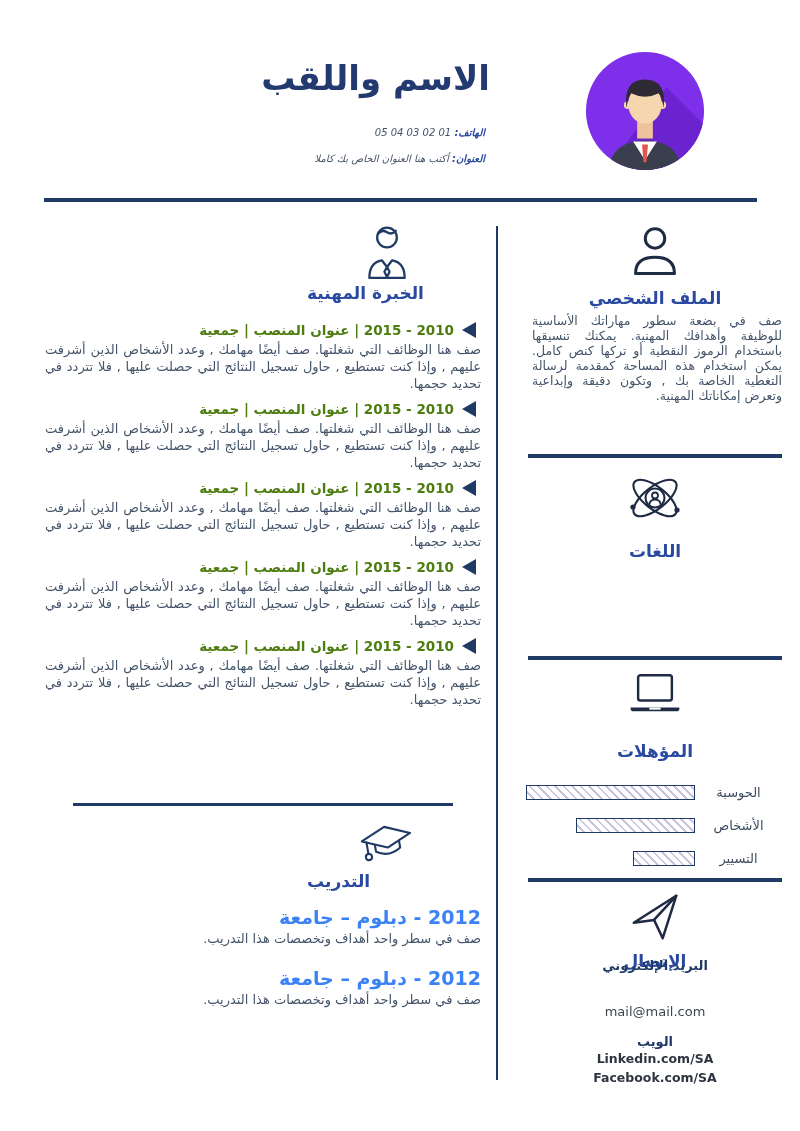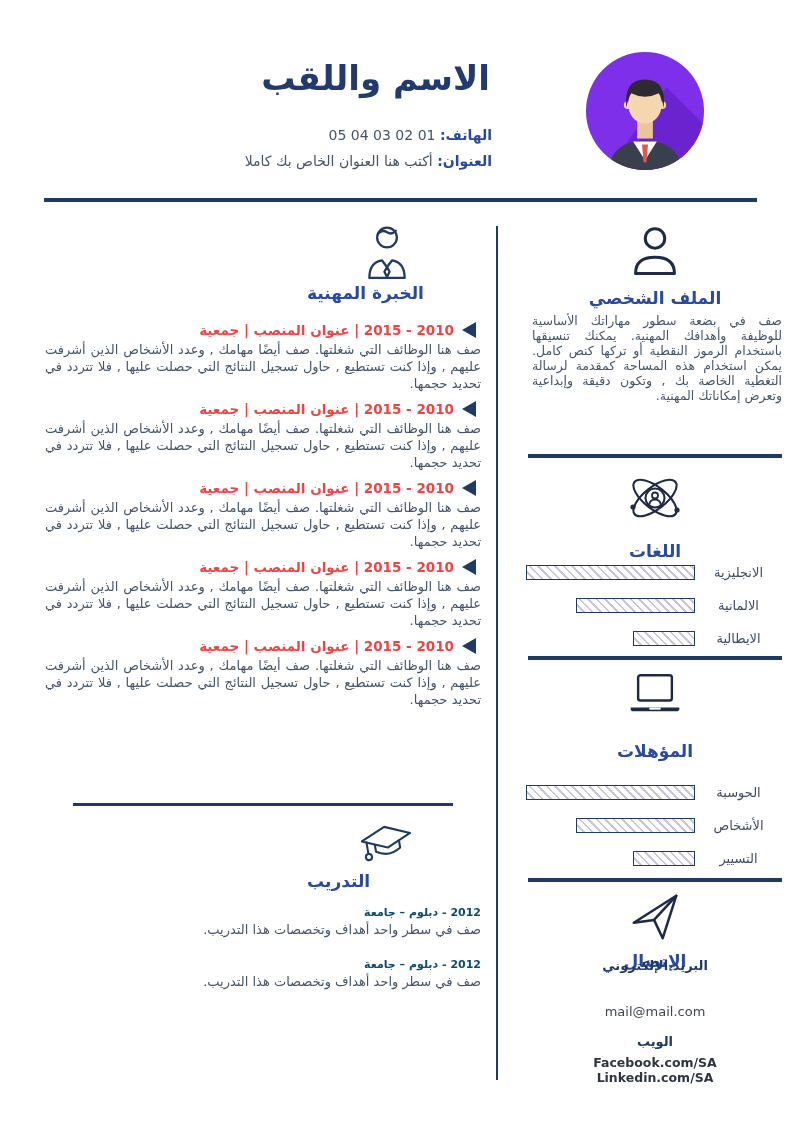--- a/index.html
+++ b/index.html
@@ -3,50 +3,50 @@
 <meta charset="utf-8">
 <style>
   html,body{margin:0;padding:0;background:#fff;}
   .page{
     position:relative;width:800px;height:1131px;background:#ffffff;
     font-family:"DejaVu Sans","Liberation Sans",sans-serif;
     direction:rtl;overflow:hidden;margin:0 auto;border-radius:31px;
   }
   
   .name{position:absolute;top:58px;right:310px;font-size:34px;font-weight:bold;color:#223a70;white-space:nowrap;}
-  .hline{position:absolute;right:308px;font-size:14px;color:#44546a;white-space:nowrap;}
+  .hline{position:absolute;right:315px;font-size:10px;color:#44546a;white-space:nowrap;font-style:italic;}
   .hline.phone{top:127px;}
   .hline.addr{top:153px;}
   .hline .lbl{font-weight:bold;color:#2a49a0;}
   .header-rule{position:absolute;top:198px;left:44px;width:713px;height:4px;background:#203a66;}
   .avatar{position:absolute;top:50px;left:584px;width:122px;height:122px;}
   .vrule{position:absolute;top:226px;left:496px;width:2px;height:854px;background:#203a66;}
 
   
   .col-main{position:absolute;top:222px;left:45px;width:436px;height:800px;}
   .col-side{position:absolute;top:222px;left:528px;width:254px;height:860px;}
 
   .sec-head{text-align:left;}
   .sec-title{font-size:17px;font-weight:bold;color:#2a49a0;margin-top:3px;}
 
   
   .exp-head{position:absolute;top:2px;right:14px;width:160px;}
   .exp-entries{position:absolute;top:100px;right:0;left:0;}
   .entry{margin-bottom:9px;}
   .entry-heading{display:flex;align-items:center;gap:8px;padding-left:0;padding-right:5px;}
   .tri{width:0;height:0;border-top:8px solid transparent;border-bottom:8px solid transparent;border-right:14px solid #203a66;flex:0 0 auto;}
-  .entry-title{font-size:13.5px;font-weight:bold;color:#ef4444;white-space:nowrap;}
+  .entry-title{font-size:13.5px;font-weight:bold;color:#4d7c0f;white-space:nowrap;}
   .entry-body{font-size:13px;line-height:17px;color:#44546a;text-align:justify;margin-top:3px;}
 
   
   .train-rule{position:absolute;top:581px;right:28px;left:28px;height:3px;background:#203a66;}
   .train-head{position:absolute;top:600px;right:14px;width:160px;}
   .train-entries{position:absolute;top:684px;right:0;left:0;text-align:right;}
   .t-entry{margin-bottom:20px;}
-  .t-title{font-size:11px;font-weight:bold;color:#0c4a6e;}
+  .t-title{font-size:19px;font-weight:bold;color:#3b82f6;}
   .t-body{font-size:13px;line-height:17px;color:#44546a;margin-top:2px;}
 
   
   .abs{position:absolute;left:0;right:0;}
   .center{text-align:center;}
   .side-rule{position:absolute;left:0;right:0;height:4px;background:#203a66;}
   .profile-body{position:absolute;top:92px;left:4px;right:0;font-size:12.5px;line-height:14.9px;color:#44546a;text-align:justify;}
 
   .skill-rows{position:absolute;left:0;right:0;}
   .skill-row{display:flex;align-items:center;height:16px;margin-bottom:17px;}
@@ -204,40 +204,20 @@
         <ellipse cx="32" cy="32" rx="26" ry="11" transform="rotate(38 32 32)"></ellipse>
         <circle cx="32" cy="32" r="9.5" fill="#ffffff"></circle>
         <circle cx="32" cy="29.5" r="3" stroke-width="1.8"></circle>
         <path d="M26.5 38 a5.5 4.5 0 0 1 11 0" stroke-width="1.8"></path>
         <circle cx="10" cy="41" r="2.6" fill="#1f2a44" stroke="none"></circle>
         <circle cx="54" cy="44" r="2.6" fill="#1f2a44" stroke="none"></circle>
       </svg>
     </div>
     <div class="abs center sec-title" style="top:316px;">اللغات</div>
 
-    <div class="skill-rows" style="top:342px;">
-      <div class="skill-row">
-        <span class="skill-label">الانجليزية</span>
-        <span class="skill-track">
-            <span class="skill-bar" style="display: block; width: 100%;"></span>
-          </span>
-      </div>
-      <div class="skill-row">
-        <span class="skill-label">الالمانية</span>
-        <span class="skill-track">
-            <span class="skill-bar" style="display: block; width: 70%;"></span>
-          </span>
-      </div>
-      <div class="skill-row">
-        <span class="skill-label">الايطالية</span>
-        <span class="skill-track">
-            <span class="skill-bar" style="display: block; width: 36%;"></span>
-          </span>
-      </div>
-    </div>
 
     <div class="side-rule" style="top:434px;"></div>
 
     <div class="abs" style="top:448px;">
       <svg width="60" height="48" viewBox="0 0 64 48" fill="none" stroke="#1f2a44" stroke-width="2.6" stroke-linecap="round" stroke-linejoin="round">
         <rect x="14" y="4" width="36" height="27" rx="2.5"></rect>
         <path d="M6 38.5 h52 v1.5 q0 2.5 -3.5 2.5 h-45 q-3.5 0 -3.5 -2.5 z" fill="#1f2a44" stroke="none"></path>
         <rect x="26" y="38.5" width="12" height="2.2" fill="#ffffff" stroke="none"></rect>
       </svg>
     </div>
@@ -272,19 +252,19 @@
         <path d="M50 6 L27 31"></path>
       </svg>
     </div>
     <div class="abs center sec-title" style="top:726px;">الإتصال</div>
 
     <div class="abs center c-label" style="top:736px;">البريد الإلكتروني</div>
     <div class="abs center c-value" style="top:782px;">mail@mail.com</div>
 
     <div class="abs center c-label" style="top:812px;">الويب</div>
     <div class="abs center" style="top:829px;">
+      <a href="#" class="c-link">Linkedin.com/SA</a>
       <a href="#" class="c-link" style="margin-top:4px;">Facebook.com/SA</a>
-      <a href="#" class="c-link">Linkedin.com/SA</a>
     </div>
 
   </div>
 
 </div>
 
 </body></html>

